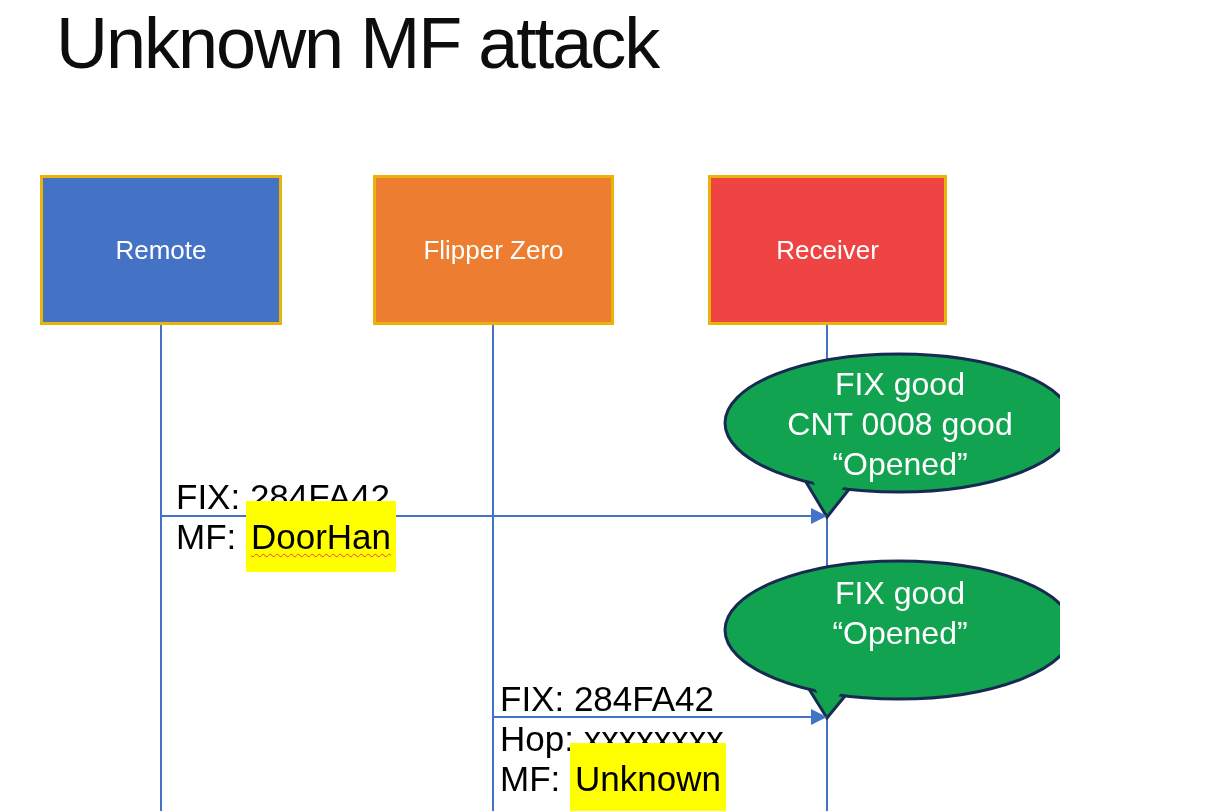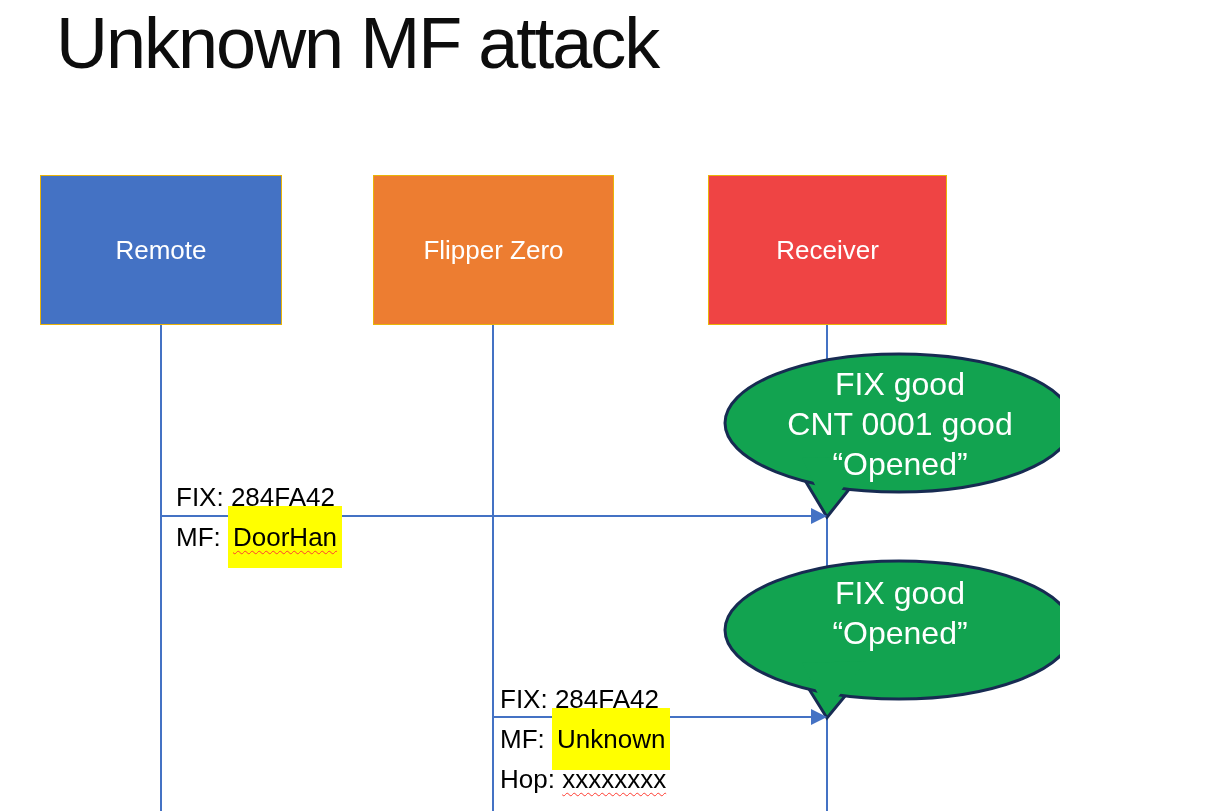--- a/index.html
+++ b/index.html
@@ -1,36 +1,36 @@
 <!DOCTYPE html>
 <html><head>
 <meta charset="utf-8">
 <style>
   html,body{margin:0;padding:0;background:#fff;}
   #slide{position:relative;width:1060px;height:811px;background:#ffffff;overflow:hidden;
          font-family:"Liberation Sans",sans-serif;}
   .title{position:absolute;left:56px;top:2px;font-size:72px;font-weight:300;color:#0d0d0d;
          letter-spacing:-2px;white-space:nowrap;}
-  .actor{position:absolute;top:175px;height:150px;border:1px solid #eab308;box-sizing:border-box;
+  .actor{position:absolute;top:175px;height:150px;border:3px solid #eab308;box-sizing:border-box;
          display:flex;align-items:center;justify-content:center;color:#fff;font-size:26px;}
   .actor-remote{left:40px;width:242px;background:#4472C4;}
   .actor-flipper{left:373px;width:241px;background:#ED7D31;justify-content:center;}
   .actor-receiver{left:708px;width:239px;background:#ef4444;}
   .lifeline{position:absolute;width:2px;background:#4472C4;top:325px;height:486px;z-index:1;}
   .lifeline-remote{left:160px;}
   .lifeline-flipper{left:492px;}
   .lifeline-receiver{left:826px;}
   .msg-line{position:absolute;height:2px;background:#4472C4;z-index:3;}
   .msg1-line{left:161px;top:515px;width:652px;}
   .msg2-line{left:493px;top:716px;width:320px;}
   .arrowhead{position:absolute;width:0;height:0;border-top:8px solid transparent;
              border-bottom:8px solid transparent;border-left:16px solid #4472C4;z-index:3;}
   .arrow1{left:811px;top:508px;}
   .arrow2{left:811px;top:709px;}
-  .msg-text{position:absolute;color:#000;font-size:26px;line-height:40px;white-space:nowrap;z-index:4;}
+  .msg-text{position:absolute;color:#000;font-size:35px;line-height:40px;white-space:nowrap;z-index:4;}
   .msg1-text{left:176px;top:477px;}
   .msg2-text{left:500px;top:679px;}
   .hl{background:#FFFF00;padding:16px 5px;}
   .sq{text-decoration:underline;text-decoration-style:wavy;text-decoration-color:#FF3B30;
       text-decoration-thickness:1px;text-underline-offset:4px;}
   .bubble{position:absolute;width:360px;height:180px;z-index:2;}
   .bubble1{left:722px;top:350px;}
   .bubble2{left:722px;top:553px;}
   .bubble svg{position:absolute;left:0;top:0;}
   .bubble-text{position:absolute;left:0;top:14px;width:356px;text-align:center;color:#fff;
@@ -61,33 +61,33 @@
   <div class="arrowhead arrow1"></div>
   <div class="msg-text msg1-text">
     <div>FIX: 284FA42</div>
     <div><span>MF: </span><span class="hl sq">DoorHan</span></div>
   </div>
 
   <div class="msg-line msg2-line"></div>
   <div class="arrowhead arrow2"></div>
   <div class="msg-text msg2-text">
     <div>FIX: 284FA42</div>
+    <div><span>Hop: </span><span class="sq">xxxxxxxx</span></div>
     <div><span>MF: </span><span class="hl">Unknown</span></div>
-    <div><span>Hop: </span><span class="sq">xxxxxxxx</span></div>
   </div>
 
   <div class="bubble bubble1">
     <svg width="360" height="180" viewBox="0 0 360 180">
       <path d="M 72 112 L 105 167 L 152 108 Z" fill="#12A350" stroke="#172B52" stroke-width="3"></path>
       <ellipse cx="177" cy="73" rx="174" ry="69" fill="#12A350" stroke="#172B52" stroke-width="3"></ellipse>
       <path d="M 80 108 L 105 160 L 144 106 Z" fill="#12A350" stroke="none"></path>
     </svg>
     <div class="bubble-text">
       <div>FIX good</div>
-      <div>CNT 0001 good</div>
+      <div>CNT 0008 good</div>
       <div>“Opened”</div>
     </div>
   </div>
 
   <div class="bubble bubble2">
     <svg width="360" height="180" viewBox="0 0 360 180">
       <path d="M 72 112 L 105 165 L 152 108 Z" fill="#12A350" stroke="#172B52" stroke-width="3"></path>
       <ellipse cx="177" cy="77" rx="174" ry="69" fill="#12A350" stroke="#172B52" stroke-width="3"></ellipse>
       <path d="M 80 110 L 105 158 L 144 108 Z" fill="#12A350" stroke="none"></path>
     </svg>

